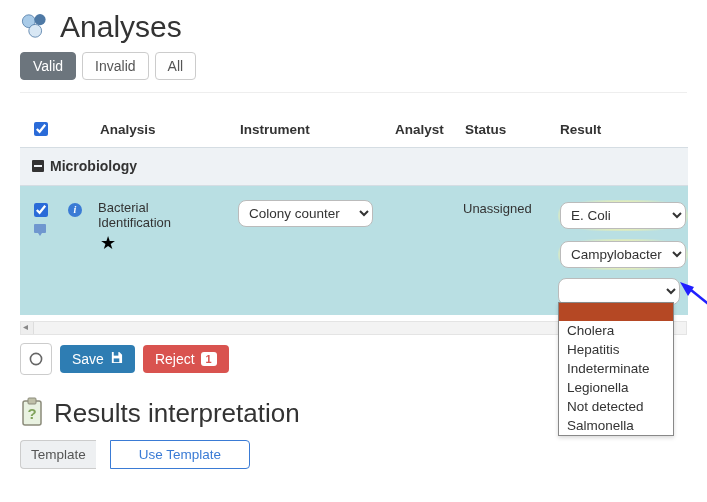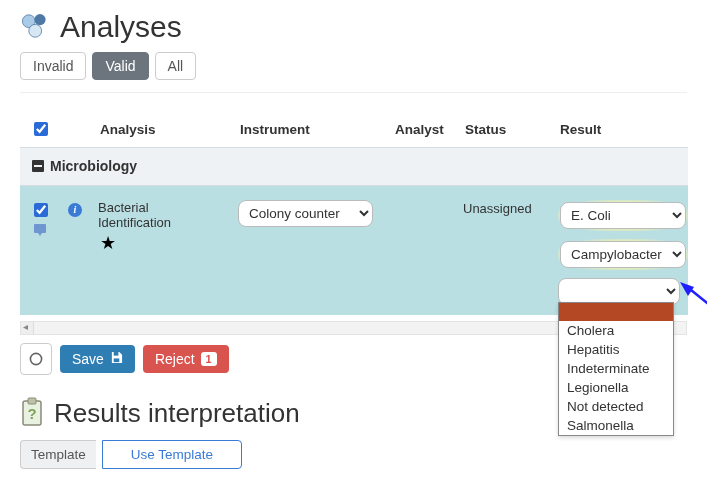--- a/index.html
+++ b/index.html
@@ -161,21 +161,21 @@
   .btn-save{background:#2e7db3;}
   .btn-reject{background:#d9534f;}
   .badge{background:#fff;color:#d9534f;border-radius:3px;font-size:11px;font-weight:700;padding:1px 5px;}
   .save-icon svg{width:13px;height:13px;fill:#fff}
   
   
   .sect-header{display:flex;align-items:center;gap:10px;margin-bottom:10px;}
   .sect-header h2{font-size:26px;font-weight:400;margin:0;color:#333;}
   .clip-icon svg{width:24px;height:30px;}
   
-  .template-row{display:flex;align-items:center;gap:0;margin-bottom:20px;}
+  .template-row{display:flex;align-items:center;gap:8px;margin-bottom:20px;}
   .tmpl-label{
     background:#eef0f2;border:1px solid #ccc;border-right:none;
     padding:6px 10px;font-size:13.5px;color:#555;border-radius:4px 0 0 4px;
   }
   .tmpl-select{
     border:1px solid #ccc;border-radius:0;padding:6px 26px 6px 10px;font-size:13.5px;
     background:#fff;position:relative;width:150px;cursor:pointer;
     display:flex;justify-content:space-between;align-items:center;color:#555;
   }
   .sort-caret{font-size:10px;line-height:8px;display:flex;flex-direction:column;color:#333;}
@@ -194,22 +194,22 @@
     <svg viewBox="0 0 40 34">
       <circle cx="11" cy="11" r="8" fill="#a9cbe8" stroke="#4e79a5" stroke-width="1"></circle>
       <circle cx="25" cy="9" r="7" fill="#4e79a5"></circle>
       <circle cx="19" cy="23" r="8" fill="#d8e7f4" stroke="#4e79a5" stroke-width="1"></circle>
     </svg>
   </span>
   <h1>Analyses</h1>
 </div>
 
 <div class="filter-row">
+  <span class="pill active">Valid</span>
   <span class="pill">Invalid</span>
-  <span class="pill active">Valid</span>
   <span class="pill">All</span>
 </div>
 
 <hr>
 
 <table class="analyses">
   <colgroup>
     <col class="c-check">
       <col class="c-info">
       <col class="c-anal">

